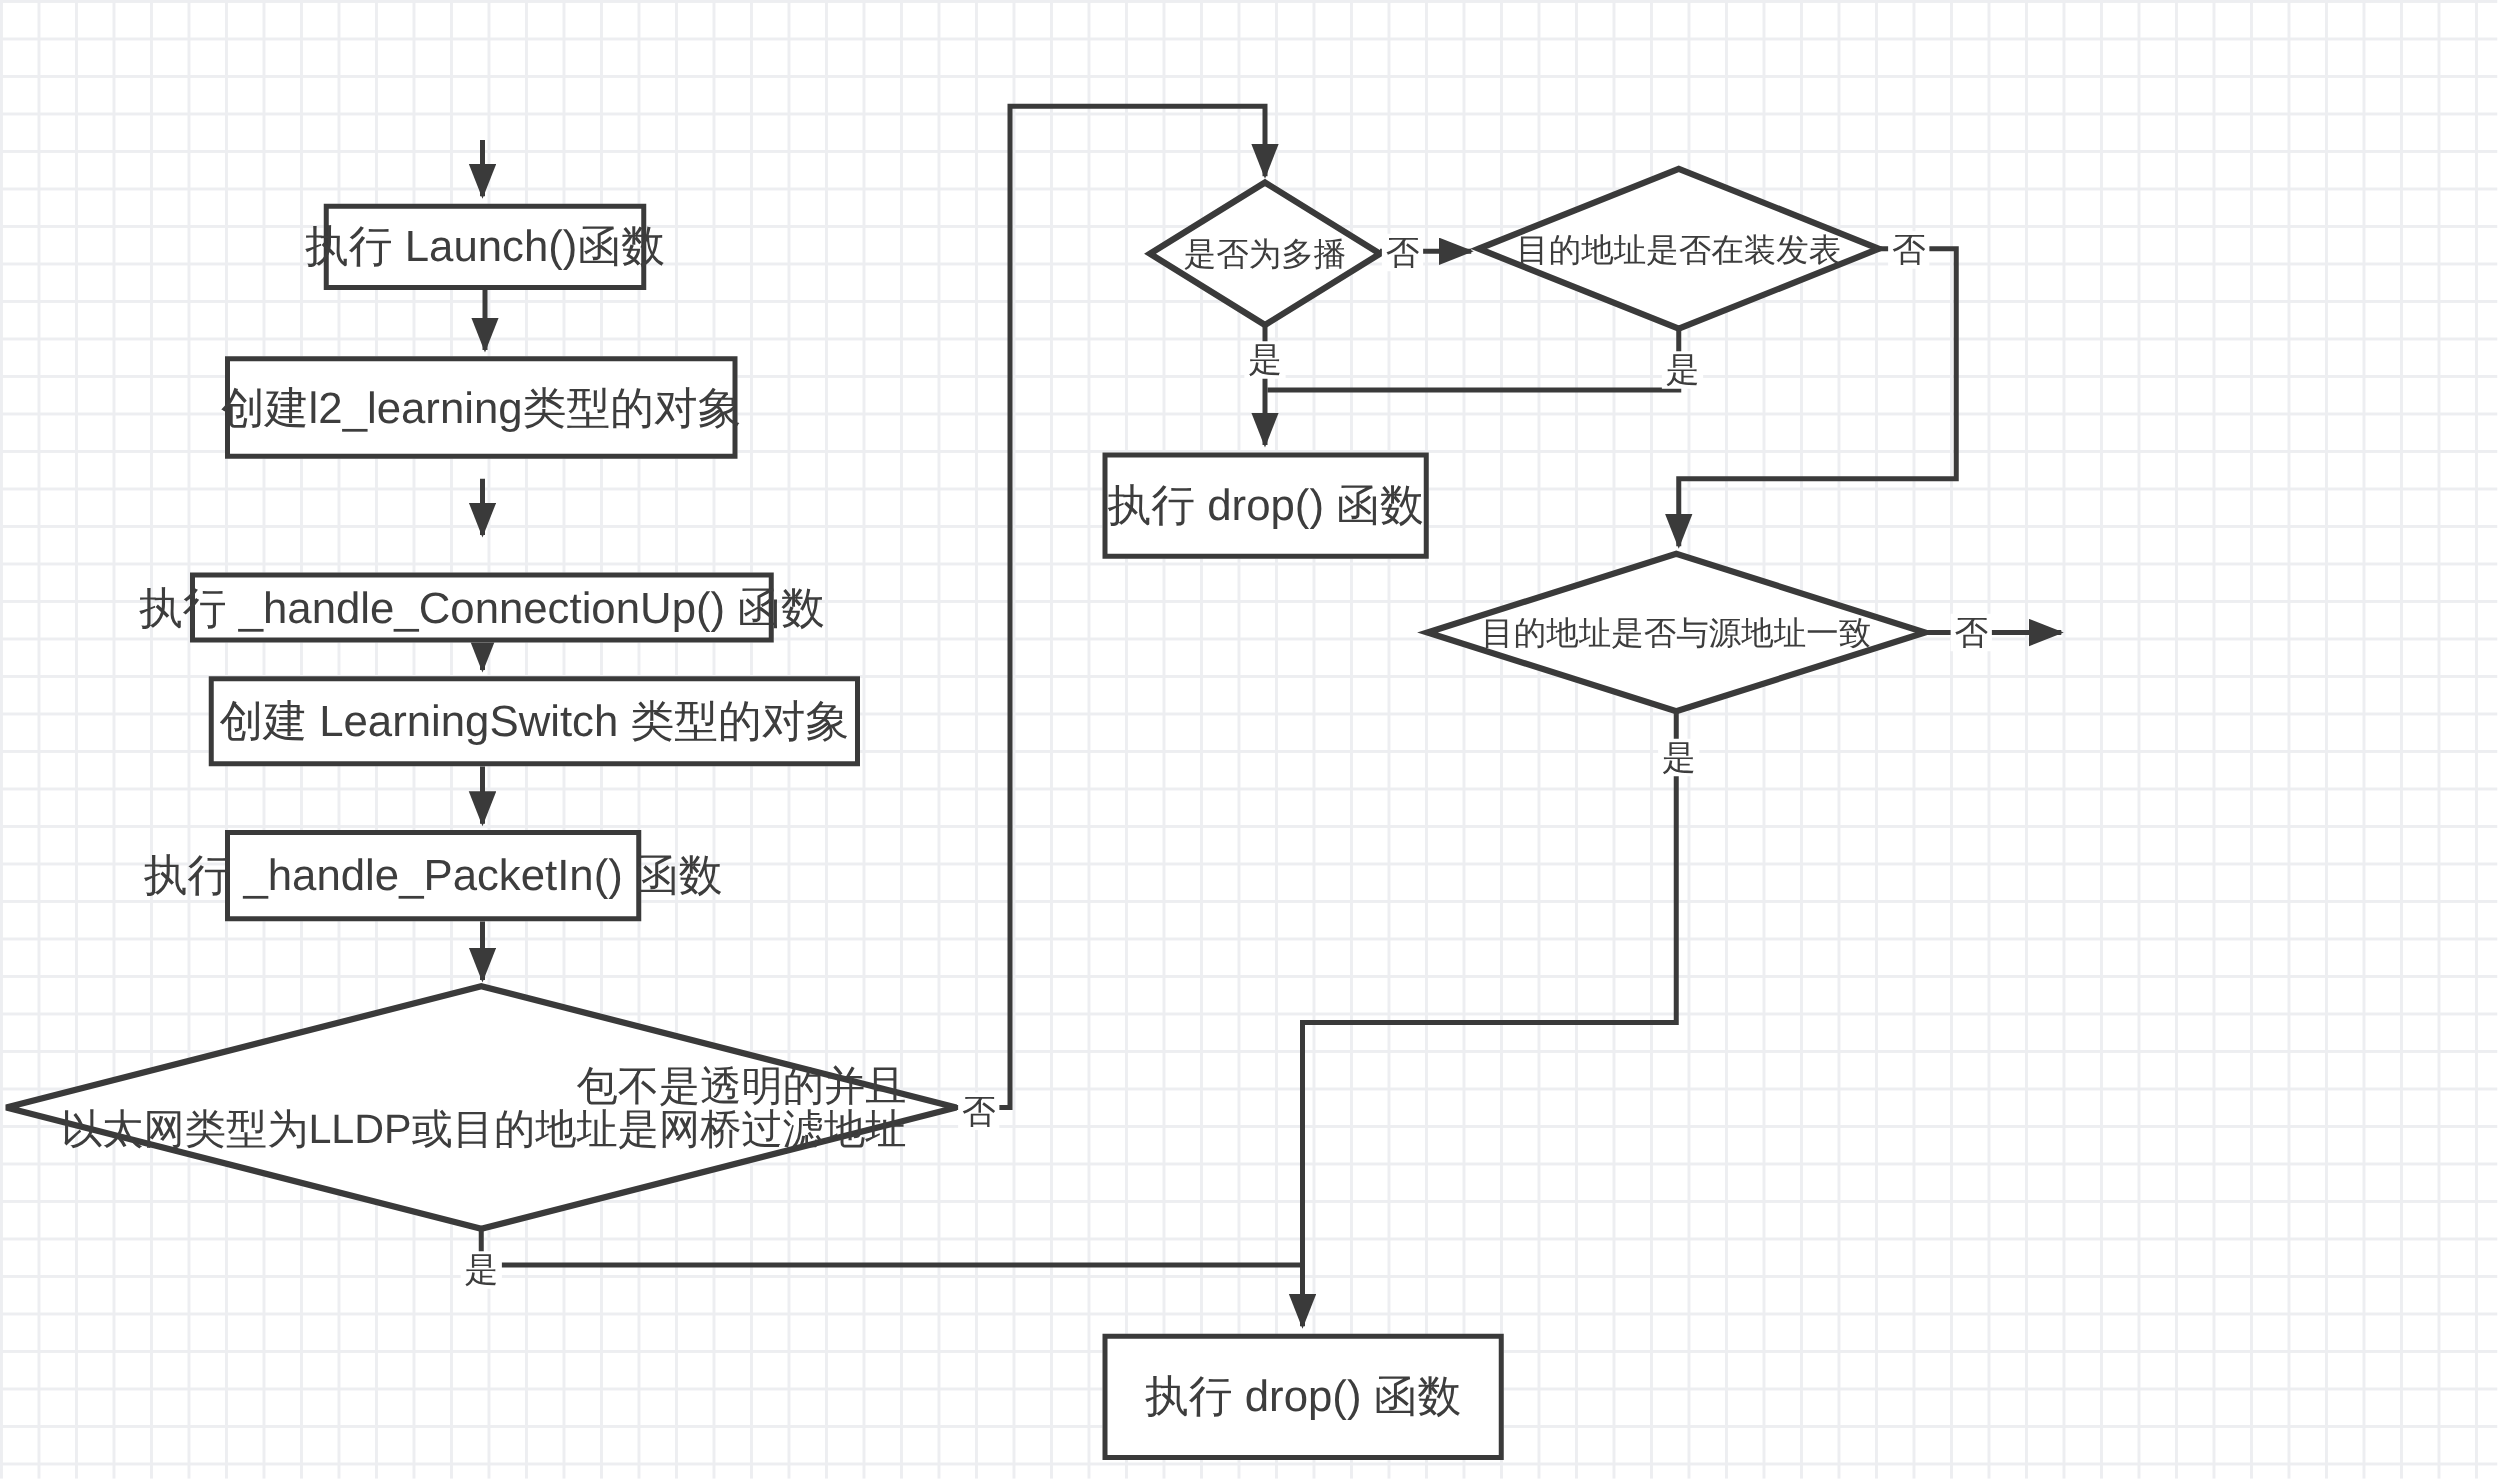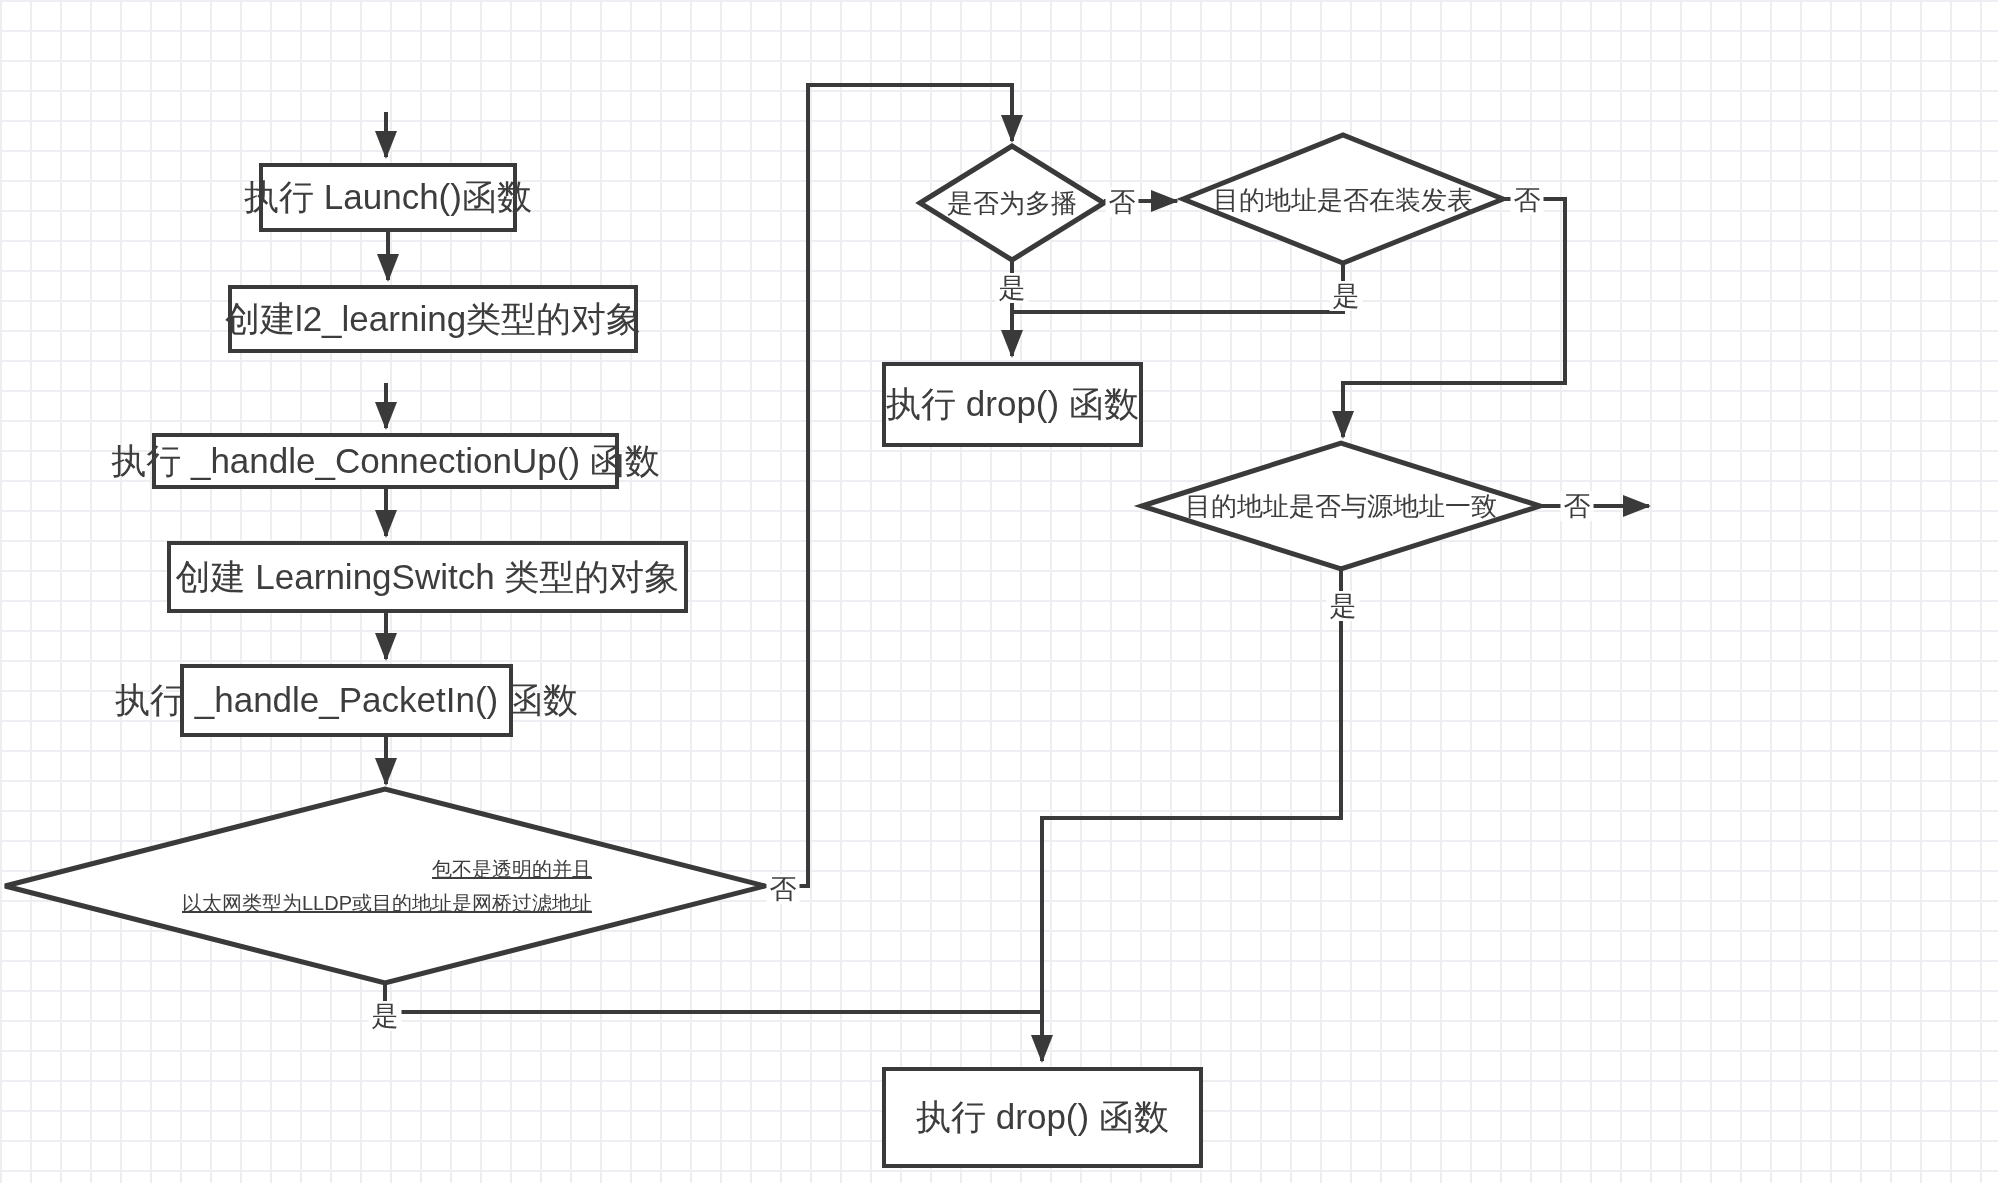--- a/index.html
+++ b/index.html
@@ -30,21 +30,21 @@
   .start{border-radius:48px;font-size:27px;}
   .dtext{
     position:absolute;
     transform:translate(-50%,-50%);
     text-align:right;
     font-size:26px;
     line-height:34px;
     white-space:nowrap;
     z-index:3;
   }
-  .dtext.big{font-size:20px;text-decoration:underline;}
+  .dtext.big{font-size:33px;}
   .elabel{
     position:absolute;
     transform:translate(-50%,-50%);
     background:#fff;
     padding:0 3px;
     font-size:27px;
     line-height:30px;
     z-index:4;
     white-space:nowrap;
   }
@@ -80,23 +80,23 @@
     <polyline class="edge" points="1012,260 1012,356" marker-end="url(#arrow)"></polyline>
     <polyline class="edge" points="1343,263 1343,312 1014,312"></polyline>
     <polyline class="edge" points="1503,199 1565,199 1565,383 1343,383 1343,437" marker-end="url(#arrow)"></polyline>
     <polyline class="edge" points="1341,569 1341,818 1042,818 1042,1061" marker-end="url(#arrow)"></polyline>
     <polyline class="edge" points="1540,506 1649,506" marker-end="url(#arrow)"></polyline>
   </svg>
 
 
   <div class="node" style="left:259px;top:163px;width:258px;height:69px;">执行 Launch()函数</div>
 
-  <div class="node" style="left:180px;top:285px;width:410px;height:68px;margin-left:48px;">创建l2_learning类型的对象</div>
+  <div class="node" style="left:180px;top:285px;width:410px;height:82px;">创建l2_learning类型的对象</div>
 
-  <div class="node" style="left:152px;top:433px;width:467px;height:56px;">执行 _handle_ConnectionUp() 函数</div>
+  <div class="node" style="left:152px;top:458px;width:467px;height:56px;">执行 _handle_ConnectionUp() 函数</div>
 
   <div class="node" style="left:167px;top:541px;width:521px;height:72px;">创建 LearningSwitch 类型的对象</div>
 
   <div class="node" style="left:180px;top:664px;width:333px;height:73px;">执行 _handle_PacketIn() 函数</div>
 
   <div class="node" style="left:882px;top:362px;width:261px;height:85px;">执行 drop() 函数</div>
 
 
   <div class="node" style="left:882px;top:1067px;width:321px;height:101px;">执行 drop() 函数</div>
 

